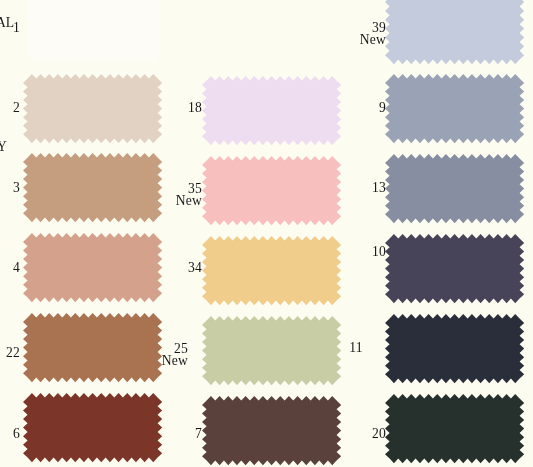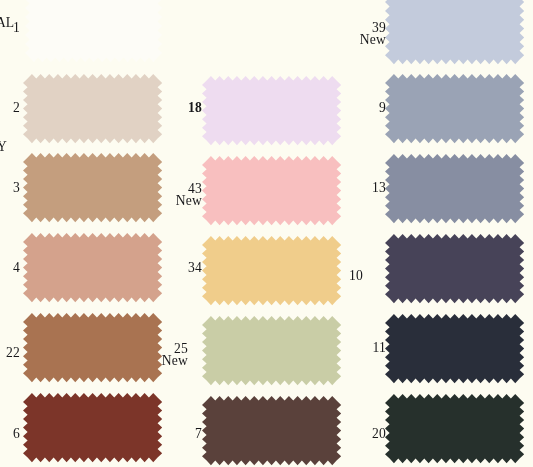--- a/index.html
+++ b/index.html
@@ -63,30 +63,30 @@
       </svg>
     </div>
     <div class="label" style="left: -40px; top: 428px; width: 60px;">
       <div>6</div>
     </div>
     <div class="swatch" style="left: 202.4px; top: 76.4px;">
       <svg width="139.2" height="69.2" viewBox="0 0 139.2 69.2">
         <path d="M4.60,4.60 L8.93,0.00 L13.27,4.60 L17.60,0.00 L21.93,4.60 L26.27,0.00 L30.60,4.60 L34.93,0.00 L39.27,4.60 L43.60,0.00 L47.93,4.60 L52.27,0.00 L56.60,4.60 L60.93,0.00 L65.27,4.60 L69.60,0.00 L73.93,4.60 L78.27,0.00 L82.60,4.60 L86.93,0.00 L91.27,4.60 L95.60,0.00 L99.93,4.60 L104.27,0.00 L108.60,4.60 L112.93,0.00 L117.27,4.60 L121.60,0.00 L125.93,4.60 L130.27,0.00 L134.60,4.60 L139.20,8.89 L134.60,13.17 L139.20,17.46 L134.60,21.74 L139.20,26.03 L134.60,30.31 L139.20,34.60 L134.60,38.89 L139.20,43.17 L134.60,47.46 L139.20,51.74 L134.60,56.03 L139.20,60.31 L134.60,64.60 L130.27,69.20 L125.93,64.60 L121.60,69.20 L117.27,64.60 L112.93,69.20 L108.60,64.60 L104.27,69.20 L99.93,64.60 L95.60,69.20 L91.27,64.60 L86.93,69.20 L82.60,64.60 L78.27,69.20 L73.93,64.60 L69.60,69.20 L65.27,64.60 L60.93,69.20 L56.60,64.60 L52.27,69.20 L47.93,64.60 L43.60,69.20 L39.27,64.60 L34.93,69.20 L30.60,64.60 L26.27,69.20 L21.93,64.60 L17.60,69.20 L13.27,64.60 L8.93,69.20 L4.60,64.60 L0.00,60.31 L4.60,56.03 L0.00,51.74 L4.60,47.46 L0.00,43.17 L4.60,38.89 L0.00,34.60 L4.60,30.31 L0.00,26.03 L4.60,21.74 L0.00,17.46 L4.60,13.17 L0.00,8.89 L4.60,4.60 Z" fill="#eedcf0"></path>
       </svg>
     </div>
-    <div class="label" style="left: 142px; top: 102px; width: 60px; font-weight: bold;">
+    <div class="label" style="left: 142px; top: 102px; width: 60px;">
       <div>18</div>
     </div>
     <div class="swatch" style="left: 202.4px; top: 156.4px;">
       <svg width="139.2" height="69.2" viewBox="0 0 139.2 69.2">
         <path d="M4.60,4.60 L8.93,0.00 L13.27,4.60 L17.60,0.00 L21.93,4.60 L26.27,0.00 L30.60,4.60 L34.93,0.00 L39.27,4.60 L43.60,0.00 L47.93,4.60 L52.27,0.00 L56.60,4.60 L60.93,0.00 L65.27,4.60 L69.60,0.00 L73.93,4.60 L78.27,0.00 L82.60,4.60 L86.93,0.00 L91.27,4.60 L95.60,0.00 L99.93,4.60 L104.27,0.00 L108.60,4.60 L112.93,0.00 L117.27,4.60 L121.60,0.00 L125.93,4.60 L130.27,0.00 L134.60,4.60 L139.20,8.89 L134.60,13.17 L139.20,17.46 L134.60,21.74 L139.20,26.03 L134.60,30.31 L139.20,34.60 L134.60,38.89 L139.20,43.17 L134.60,47.46 L139.20,51.74 L134.60,56.03 L139.20,60.31 L134.60,64.60 L130.27,69.20 L125.93,64.60 L121.60,69.20 L117.27,64.60 L112.93,69.20 L108.60,64.60 L104.27,69.20 L99.93,64.60 L95.60,69.20 L91.27,64.60 L86.93,69.20 L82.60,64.60 L78.27,69.20 L73.93,64.60 L69.60,69.20 L65.27,64.60 L60.93,69.20 L56.60,64.60 L52.27,69.20 L47.93,64.60 L43.60,69.20 L39.27,64.60 L34.93,69.20 L30.60,64.60 L26.27,69.20 L21.93,64.60 L17.60,69.20 L13.27,64.60 L8.93,69.20 L4.60,64.60 L0.00,60.31 L4.60,56.03 L0.00,51.74 L4.60,47.46 L0.00,43.17 L4.60,38.89 L0.00,34.60 L4.60,30.31 L0.00,26.03 L4.60,21.74 L0.00,17.46 L4.60,13.17 L0.00,8.89 L4.60,4.60 Z" fill="#f8bfbf"></path>
       </svg>
     </div>
     <div class="label" style="left: 142px; top: 183px; width: 60px;">
-      <div>43</div>
+      <div>35</div>
       <div>New</div>
     </div>
     <div class="swatch" style="left: 202.4px; top: 236.4px;">
       <svg width="139.2" height="69.2" viewBox="0 0 139.2 69.2">
         <path d="M4.60,4.60 L8.93,0.00 L13.27,4.60 L17.60,0.00 L21.93,4.60 L26.27,0.00 L30.60,4.60 L34.93,0.00 L39.27,4.60 L43.60,0.00 L47.93,4.60 L52.27,0.00 L56.60,4.60 L60.93,0.00 L65.27,4.60 L69.60,0.00 L73.93,4.60 L78.27,0.00 L82.60,4.60 L86.93,0.00 L91.27,4.60 L95.60,0.00 L99.93,4.60 L104.27,0.00 L108.60,4.60 L112.93,0.00 L117.27,4.60 L121.60,0.00 L125.93,4.60 L130.27,0.00 L134.60,4.60 L139.20,8.89 L134.60,13.17 L139.20,17.46 L134.60,21.74 L139.20,26.03 L134.60,30.31 L139.20,34.60 L134.60,38.89 L139.20,43.17 L134.60,47.46 L139.20,51.74 L134.60,56.03 L139.20,60.31 L134.60,64.60 L130.27,69.20 L125.93,64.60 L121.60,69.20 L117.27,64.60 L112.93,69.20 L108.60,64.60 L104.27,69.20 L99.93,64.60 L95.60,69.20 L91.27,64.60 L86.93,69.20 L82.60,64.60 L78.27,69.20 L73.93,64.60 L69.60,69.20 L65.27,64.60 L60.93,69.20 L56.60,64.60 L52.27,69.20 L47.93,64.60 L43.60,69.20 L39.27,64.60 L34.93,69.20 L30.60,64.60 L26.27,69.20 L21.93,64.60 L17.60,69.20 L13.27,64.60 L8.93,69.20 L4.60,64.60 L0.00,60.31 L4.60,56.03 L0.00,51.74 L4.60,47.46 L0.00,43.17 L4.60,38.89 L0.00,34.60 L4.60,30.31 L0.00,26.03 L4.60,21.74 L0.00,17.46 L4.60,13.17 L0.00,8.89 L4.60,4.60 Z" fill="#f0cd8b"></path>
       </svg>
     </div>
     <div class="label" style="left: 142px; top: 262px; width: 60px;">
       <div>34</div>
     </div>
@@ -130,29 +130,29 @@
       </svg>
     </div>
     <div class="label" style="left: 326px; top: 182px; width: 60px;">
       <div>13</div>
     </div>
     <div class="swatch" style="left: 385.4px; top: 234.4px;">
       <svg width="139.2" height="69.2" viewBox="0 0 139.2 69.2">
         <path d="M4.60,4.60 L8.93,0.00 L13.27,4.60 L17.60,0.00 L21.93,4.60 L26.27,0.00 L30.60,4.60 L34.93,0.00 L39.27,4.60 L43.60,0.00 L47.93,4.60 L52.27,0.00 L56.60,4.60 L60.93,0.00 L65.27,4.60 L69.60,0.00 L73.93,4.60 L78.27,0.00 L82.60,4.60 L86.93,0.00 L91.27,4.60 L95.60,0.00 L99.93,4.60 L104.27,0.00 L108.60,4.60 L112.93,0.00 L117.27,4.60 L121.60,0.00 L125.93,4.60 L130.27,0.00 L134.60,4.60 L139.20,8.89 L134.60,13.17 L139.20,17.46 L134.60,21.74 L139.20,26.03 L134.60,30.31 L139.20,34.60 L134.60,38.89 L139.20,43.17 L134.60,47.46 L139.20,51.74 L134.60,56.03 L139.20,60.31 L134.60,64.60 L130.27,69.20 L125.93,64.60 L121.60,69.20 L117.27,64.60 L112.93,69.20 L108.60,64.60 L104.27,69.20 L99.93,64.60 L95.60,69.20 L91.27,64.60 L86.93,69.20 L82.60,64.60 L78.27,69.20 L73.93,64.60 L69.60,69.20 L65.27,64.60 L60.93,69.20 L56.60,64.60 L52.27,69.20 L47.93,64.60 L43.60,69.20 L39.27,64.60 L34.93,69.20 L30.60,64.60 L26.27,69.20 L21.93,64.60 L17.60,69.20 L13.27,64.60 L8.93,69.20 L4.60,64.60 L0.00,60.31 L4.60,56.03 L0.00,51.74 L4.60,47.46 L0.00,43.17 L4.60,38.89 L0.00,34.60 L4.60,30.31 L0.00,26.03 L4.60,21.74 L0.00,17.46 L4.60,13.17 L0.00,8.89 L4.60,4.60 Z" fill="#474358"></path>
       </svg>
     </div>
-    <div class="label" style="left: 326px; top: 270px; width: 60px; text-align: center;">
+    <div class="label" style="left: 326px; top: 246px; width: 60px;">
       <div>10</div>
     </div>
     <div class="swatch" style="left: 385.4px; top: 314.4px;">
       <svg width="139.2" height="69.2" viewBox="0 0 139.2 69.2">
         <path d="M4.60,4.60 L8.93,0.00 L13.27,4.60 L17.60,0.00 L21.93,4.60 L26.27,0.00 L30.60,4.60 L34.93,0.00 L39.27,4.60 L43.60,0.00 L47.93,4.60 L52.27,0.00 L56.60,4.60 L60.93,0.00 L65.27,4.60 L69.60,0.00 L73.93,4.60 L78.27,0.00 L82.60,4.60 L86.93,0.00 L91.27,4.60 L95.60,0.00 L99.93,4.60 L104.27,0.00 L108.60,4.60 L112.93,0.00 L117.27,4.60 L121.60,0.00 L125.93,4.60 L130.27,0.00 L134.60,4.60 L139.20,8.89 L134.60,13.17 L139.20,17.46 L134.60,21.74 L139.20,26.03 L134.60,30.31 L139.20,34.60 L134.60,38.89 L139.20,43.17 L134.60,47.46 L139.20,51.74 L134.60,56.03 L139.20,60.31 L134.60,64.60 L130.27,69.20 L125.93,64.60 L121.60,69.20 L117.27,64.60 L112.93,69.20 L108.60,64.60 L104.27,69.20 L99.93,64.60 L95.60,69.20 L91.27,64.60 L86.93,69.20 L82.60,64.60 L78.27,69.20 L73.93,64.60 L69.60,69.20 L65.27,64.60 L60.93,69.20 L56.60,64.60 L52.27,69.20 L47.93,64.60 L43.60,69.20 L39.27,64.60 L34.93,69.20 L30.60,64.60 L26.27,69.20 L21.93,64.60 L17.60,69.20 L13.27,64.60 L8.93,69.20 L4.60,64.60 L0.00,60.31 L4.60,56.03 L0.00,51.74 L4.60,47.46 L0.00,43.17 L4.60,38.89 L0.00,34.60 L4.60,30.31 L0.00,26.03 L4.60,21.74 L0.00,17.46 L4.60,13.17 L0.00,8.89 L4.60,4.60 Z" fill="#292e3a"></path>
       </svg>
     </div>
-    <div class="label" style="left: 326px; top: 342px; width: 60px;">
+    <div class="label" style="left: 326px; top: 342px; width: 60px; text-align: center;">
       <div>11</div>
     </div>
     <div class="swatch" style="left: 385.4px; top: 394.4px;">
       <svg width="139.2" height="69.2" viewBox="0 0 139.2 69.2">
         <path d="M4.60,4.60 L8.93,0.00 L13.27,4.60 L17.60,0.00 L21.93,4.60 L26.27,0.00 L30.60,4.60 L34.93,0.00 L39.27,4.60 L43.60,0.00 L47.93,4.60 L52.27,0.00 L56.60,4.60 L60.93,0.00 L65.27,4.60 L69.60,0.00 L73.93,4.60 L78.27,0.00 L82.60,4.60 L86.93,0.00 L91.27,4.60 L95.60,0.00 L99.93,4.60 L104.27,0.00 L108.60,4.60 L112.93,0.00 L117.27,4.60 L121.60,0.00 L125.93,4.60 L130.27,0.00 L134.60,4.60 L139.20,8.89 L134.60,13.17 L139.20,17.46 L134.60,21.74 L139.20,26.03 L134.60,30.31 L139.20,34.60 L134.60,38.89 L139.20,43.17 L134.60,47.46 L139.20,51.74 L134.60,56.03 L139.20,60.31 L134.60,64.60 L130.27,69.20 L125.93,64.60 L121.60,69.20 L117.27,64.60 L112.93,69.20 L108.60,64.60 L104.27,69.20 L99.93,64.60 L95.60,69.20 L91.27,64.60 L86.93,69.20 L82.60,64.60 L78.27,69.20 L73.93,64.60 L69.60,69.20 L65.27,64.60 L60.93,69.20 L56.60,64.60 L52.27,69.20 L47.93,64.60 L43.60,69.20 L39.27,64.60 L34.93,69.20 L30.60,64.60 L26.27,69.20 L21.93,64.60 L17.60,69.20 L13.27,64.60 L8.93,69.20 L4.60,64.60 L0.00,60.31 L4.60,56.03 L0.00,51.74 L4.60,47.46 L0.00,43.17 L4.60,38.89 L0.00,34.60 L4.60,30.31 L0.00,26.03 L4.60,21.74 L0.00,17.46 L4.60,13.17 L0.00,8.89 L4.60,4.60 Z" fill="#26302c"></path>
       </svg>
     </div>
     <div class="label" style="left: 326px; top: 428px; width: 60px;">
       <div>20</div>
     </div>

